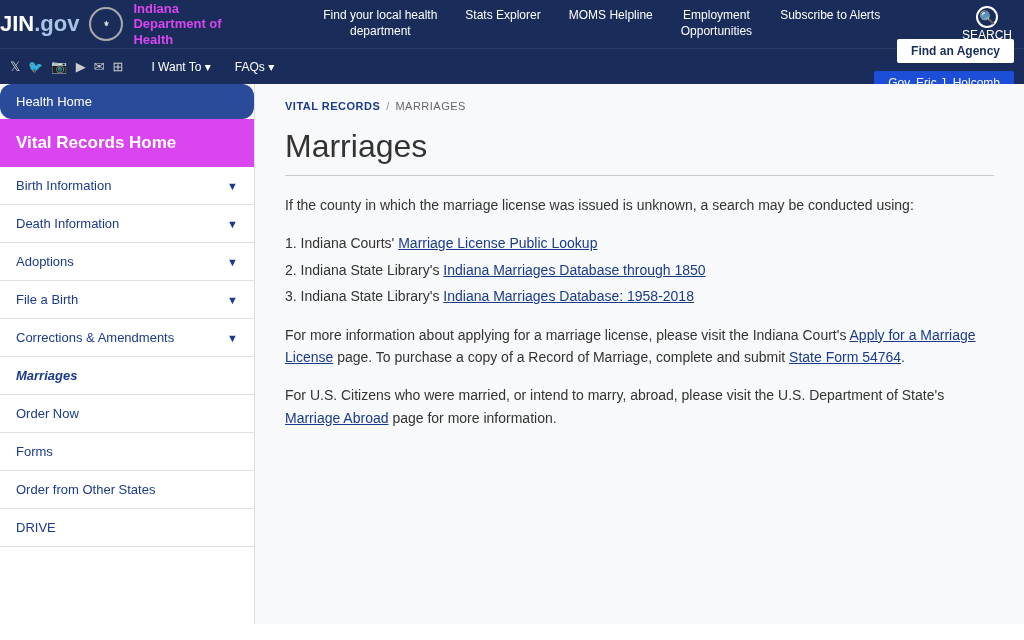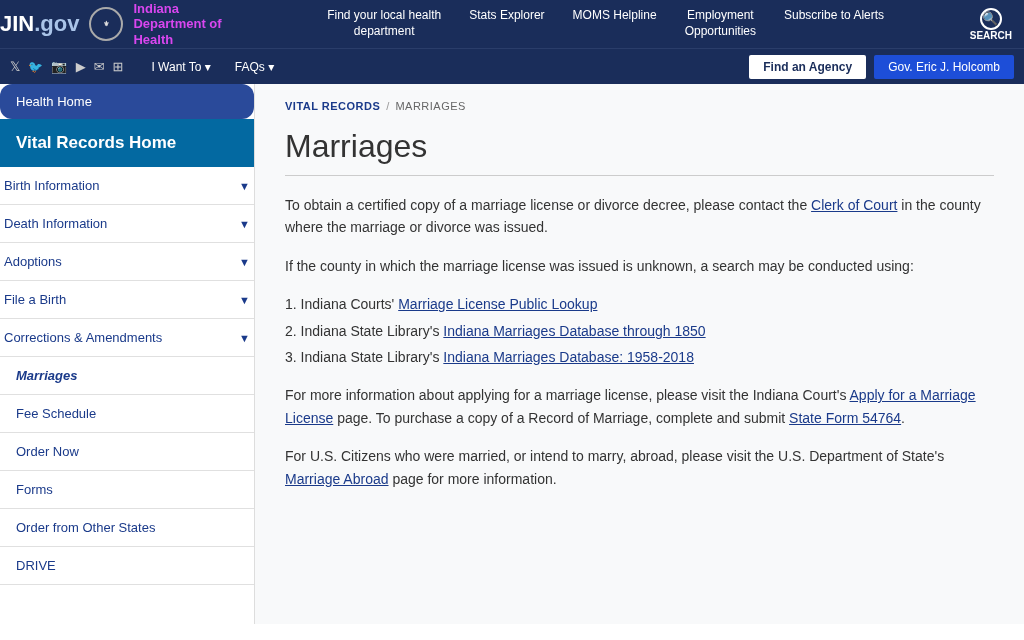--- a/index.html
+++ b/index.html
@@ -116,20 +116,21 @@
     .second-nav-links a {
       color: #fff;
       text-decoration: none;
       font-size: 12px;
       padding: 6px 12px;
     }
     .second-nav-right {
       display: flex;
       gap: 8px;
       align-items: flex-end;
+      flex-direction: column;
     }
     .btn-find-agency {
       background: #fff;
       color: #1a2d5a;
       border: none;
       padding: 5px 14px;
       font-size: 12px;
       font-weight: bold;
       cursor: pointer;
       border-radius: 2px;
@@ -159,32 +160,32 @@
     }
     .sidebar .health-home {
       background: #2a4a9a;
       color: #fff;
       padding: 10px 16px;
       font-size: 13px;
       cursor: pointer;
       border-radius: 12px;
     }
     .sidebar .vital-records {
-      background: #0369a1;
+      background: #d946ef;
       color: #fff;
       padding: 14px 16px;
       font-size: 17px;
       font-weight: bold;
     }
     .sidebar-item {
       border-bottom: 1px solid #e0e0e0;
       display: flex;
       align-items: center;
       justify-content: space-between;
-      padding: 11px 4px;
+      padding: 11px 16px;
       cursor: pointer;
       color: #1a3a8a;
       font-size: 13px;
     }
     .sidebar-item .chevron {
       color: #1a3a8a;
       font-size: 11px;
     }
     .sidebar-item-plain {
       border-bottom: 1px solid #e0e0e0;
@@ -282,21 +283,21 @@
     <a>Find your local health<br>department</a>
     <a>Stats Explorer</a>
     <a>MOMS Helpline</a>
     <a>Employment<br>Opportunities</a>
     <a>Subscribe to Alerts</a>
   </div>
   <button class="search-btn">
     <div class="search-icon-circle">
       <span style="font-size:13px;">🔍</span>
     </div>
-    <span style="font-size:10px;color:#fff;font-weight:bold;">SEARCH</span>
+    <span style="font-size:12px;color:#fff;">SEARCH</span>
   </button>
 </nav>
 
 <nav class="second-nav">
   <div class="social-icons">
     <span class="social-icon">𝕏</span>
     <span class="social-icon" style="font-size:12px;">🐦</span>
     <span class="social-icon">📷</span>
     <span class="social-icon">▶</span>
     <span class="social-icon">✉</span>
@@ -335,23 +336,20 @@
       <span class="chevron">▼</span>
     </div>
     <div class="sidebar-item">
       <span>Corrections &amp; Amendments</span>
       <span class="chevron">▼</span>
     </div>
     <div class="sidebar-item-plain active">
       <span>Marriages</span>
     </div>
     <div class="sidebar-item-plain">
-      <span>Fee Schedule</span>
-    </div>
-    <div class="sidebar-item-plain">
       <span>Order Now</span>
     </div>
     <div class="sidebar-item-plain">
       <span>Forms</span>
     </div>
     <div class="sidebar-item-plain">
       <span>Order from Other States</span>
     </div>
     <div class="sidebar-item-plain">
       <span>DRIVE</span>
@@ -363,23 +361,20 @@
     <div class="breadcrumb">
       <a>VITAL RECORDS</a>
       <span class="sep">/</span>
       <span class="current">MARRIAGES</span>
     </div>
 
     <h1 class="page-title">Marriages</h1>
     <hr class="title-divider">
 
     <div class="content-text">
-      <p>
-        <span>To obtain a certified copy of a marriage license or divorce decree, please contact the </span><a>Clerk of Court</a><span> in the county where the marriage or divorce was issued.</span>
-      </p>
 
       <p>If the county in which the marriage license was issued is unknown, a search may be conducted using:</p>
 
       <ul class="list-plain">
         <li>
           <span>1. Indiana Courts' </span><a>Marriage License Public Lookup</a>
         </li>
         <li>
           <span>2. Indiana State Library's </span><a>Indiana Marriages Database through 1850</a>
         </li>

